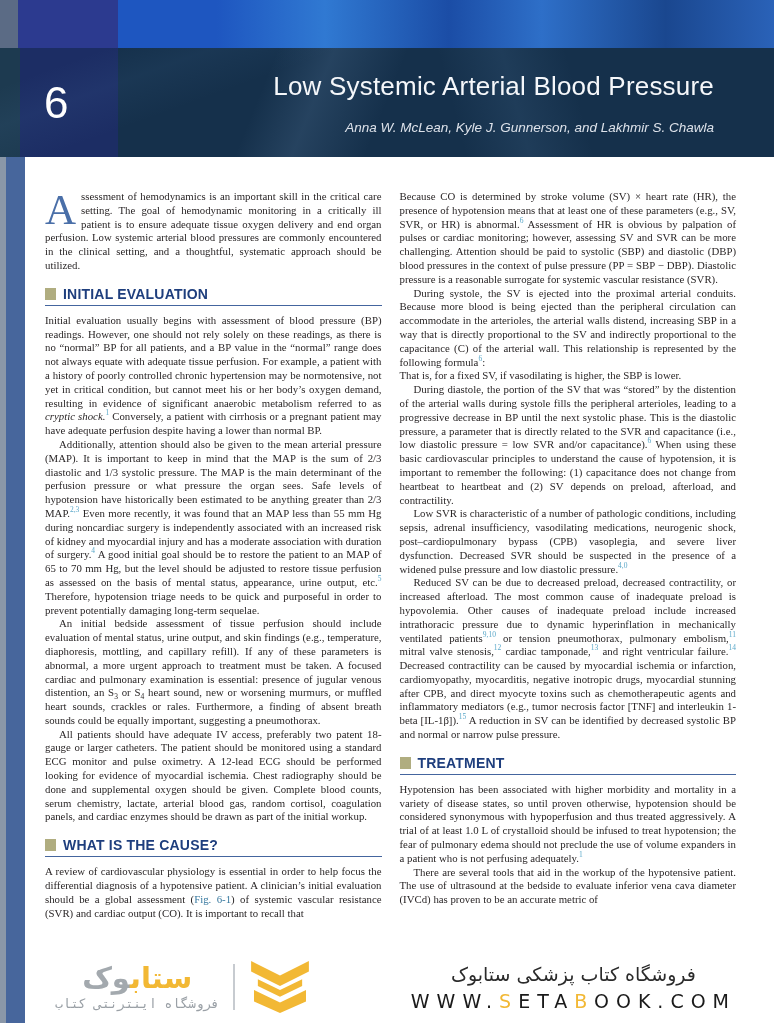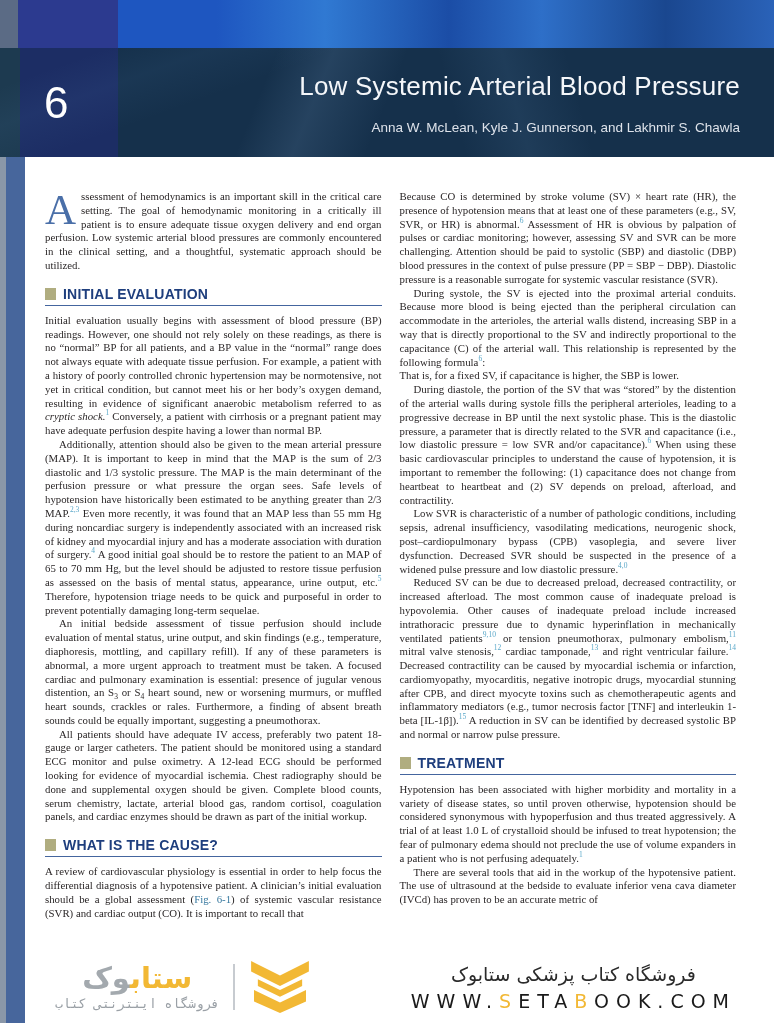--- a/index.html
+++ b/index.html
@@ -15,23 +15,23 @@
     background:linear-gradient(90deg,#5b6b85 0 18px,#2c3a8f 18px 118px,#1e56c0 118px 28%,#3079d2 42%,#1b4da6 58%,#2e6fc8 70%,#1a478f 86%,#2a62b8 100%);}
   .header-main{position:relative;height:109px;display:flex;align-items:center;
     background:linear-gradient(90deg,#1d3a50 0 20px,#1c2d64 20px 118px,#15304b 118px 100%);}
   .header-main::after{content:"";position:absolute;inset:0;pointer-events:none;
     background:
       linear-gradient(112deg,transparent 34%,rgba(140,180,220,.14) 41%,transparent 50%),
       linear-gradient(75deg,transparent 58%,rgba(120,170,215,.10) 66%,transparent 74%),
       linear-gradient(160deg,transparent 10%,rgba(90,140,190,.08) 20%,transparent 32%);}
   .chapter-num{width:112px;padding-left:44px;box-sizing:border-box;color:#fff;
     font-family:"Liberation Sans",sans-serif;font-size:44px;font-weight:400;z-index:2;}
-  .title-wrap{flex:1;text-align:right;padding-right:34px;z-index:2;}
+  .title-wrap{flex:1;text-align:right;padding-right:60px;z-index:2;}
   .chapter-title{color:#f5f7fa;font-family:"Liberation Sans",sans-serif;font-size:26px;font-weight:400;letter-spacing:.2px;}
-  .chapter-authors{color:#dde2ea;font-family:"Liberation Sans",sans-serif;font-size:13.5px;margin-top:18px;}
+  .chapter-authors{color:#dde2ea;font-family:"Liberation Sans",sans-serif;font-style:italic;font-size:13.5px;margin-top:18px;}
 
   
   .columns{display:flex;gap:18px;padding:33px 38px 0 45px;height:866px;box-sizing:border-box;overflow:hidden;}
   .col{flex:1;min-width:0;}
   .para{font-size:10.8px;line-height:13.8px;text-align:justify;color:#2a2627;margin:0;}
   .para.indent{text-indent:14px;}
   .dropcap{float:left;font-size:43px;line-height:36px;padding:2px 5px 0 0;color:#4a6fa8;font-weight:400;}
   sup.ref{color:#5ba8c9;font-size:7.5px;line-height:0;}
   sub.sb{font-size:7.5px;line-height:0;}
   em{font-style:italic;}
@@ -92,21 +92,21 @@
       <h2 class="section-heading">
         <span class="sq"></span>
         <span>WHAT IS THE CAUSE?</span>
       </h2>
       <p class="para">A review of cardiovascular physiology is essential in order to help focus the differential diagnosis of a hypotensive patient. A clinician’s initial evaluation should be a global assessment (<span class="figlink">Fig. 6-1</span>) of systemic vascular resistance (SVR) and cardiac output (CO). It is important to recall that</p>
     </div>
 
     <div class="col">
       <p class="para">Because CO is determined by stroke volume (SV) × heart rate (HR), the presence of hypotension means that at least one of these parameters (e.g., SV, SVR, or HR) is abnormal.<sup class="ref">6</sup> Assessment of HR is obvious by palpation of pulses or cardiac monitoring; however, assessing SV and SVR can be more challenging. Attention should be paid to systolic (SBP) and diastolic (DBP) blood pressures in the context of pulse pressure (PP = SBP − DBP). Diastolic pressure is a reasonable surrogate for systemic vascular resistance (SVR).</p>
       <p class="para indent">During systole, the SV is ejected into the proximal arterial conduits. Because more blood is being ejected than the peripheral circulation can accommodate in the arterioles, the arterial walls distend, increasing SBP in a way that is directly proportional to the SV and indirectly proportional to the capacitance (C) of the arterial wall. This relationship is represented by the following formula<sup class="ref">6</sup>:</p>
-      <p class="para">That is, for a fixed SV, if capacitance is higher, the SBP is lower.</p>
+      <p class="para">That is, for a fixed SV, if vasodilating is higher, the SBP is lower.</p>
       <p class="para indent">During diastole, the portion of the SV that was “stored” by the distention of the arterial walls during systole fills the peripheral arterioles, leading to a progressive decrease in BP until the next systolic phase. This is the diastolic pressure, a parameter that is directly related to the SVR and capacitance (i.e., low diastolic pressure = low SVR and/or capacitance).<sup class="ref">6</sup> When using these basic cardiovascular principles to understand the cause of hypotension, it is important to remember the following: (1) capacitance does not change from heartbeat to heartbeat and (2) SV depends on preload, afterload, and contractility.</p>
       <p class="para indent">Low SVR is characteristic of a number of pathologic conditions, including sepsis, adrenal insufficiency, vasodilating medications, neurogenic shock, post–cardiopulmonary bypass (CPB) vasoplegia, and severe liver dysfunction. Decreased SVR should be suspected in the presence of a widened pulse pressure and low diastolic pressure.<sup class="ref">4,0</sup></p>
       <p class="para indent">Reduced SV can be due to decreased preload, decreased contractility, or increased afterload. The most common cause of inadequate preload is hypovolemia. Other causes of inadequate preload include increased intrathoracic pressure due to dynamic hyperinflation in mechanically ventilated patients<sup class="ref">9,10</sup> or tension pneumothorax, pulmonary embolism,<sup class="ref">11</sup> mitral valve stenosis,<sup class="ref">12</sup> cardiac tamponade,<sup class="ref">13</sup> and right ventricular failure.<sup class="ref">14</sup> Decreased contractility can be caused by myocardial ischemia or infarction, cardiomyopathy, myocarditis, negative inotropic drugs, myocardial stunning after CPB, and direct myocyte toxins such as chemotherapeutic agents and inflammatory mediators (e.g., tumor necrosis factor [TNF] and interleukin 1-beta [IL-1β]).<sup class="ref">15</sup> A reduction in SV can be identified by decreased systolic BP and normal or narrow pulse pressure.</p>
 
       <h2 class="section-heading">
         <span class="sq"></span>
         <span>TREATMENT</span>
       </h2>
       <p class="para">Hypotension has been associated with higher morbidity and mortality in a variety of disease states, so until proven otherwise, hypotension should be considered synonymous with hypoperfusion and thus treated aggressively. A trial of at least 1.0 L of crystalloid should be infused to treat hypotension; the fear of pulmonary edema should not preclude the use of volume expanders in a patient who is not perfusing adequately.<sup class="ref">1</sup></p>
       <p class="para indent">There are several tools that aid in the workup of the hypotensive patient. The use of ultrasound at the bedside to evaluate inferior vena cava diameter (IVCd) has proven to be an accurate metric of</p>

